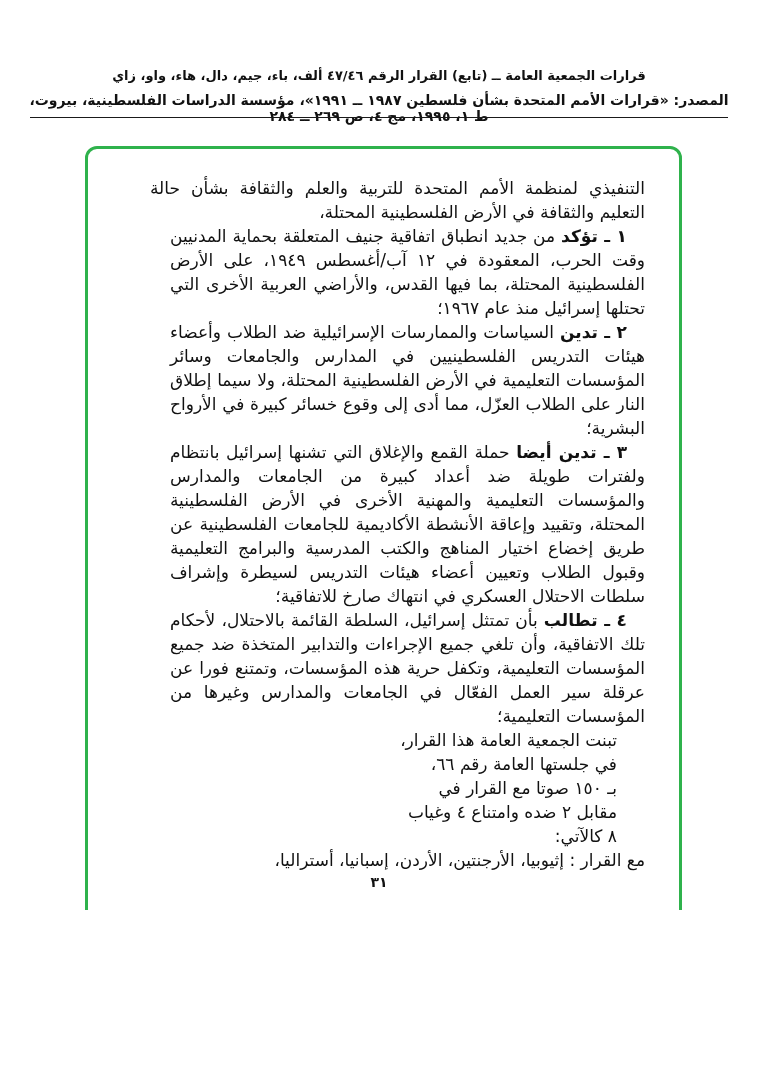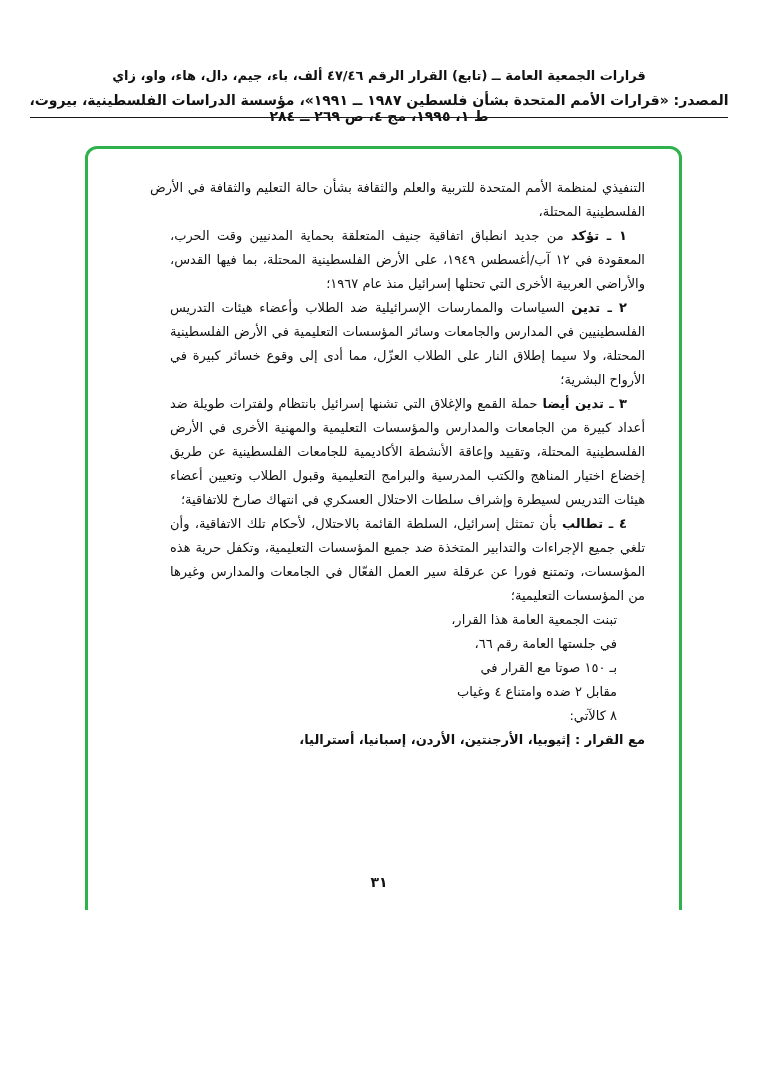--- a/index.html
+++ b/index.html
@@ -43,34 +43,34 @@
     border: 3px solid var(--border-green, #2fb24c);
     border-radius: 12px;
     background: transparent;
   }
   .content {
     position: absolute;
     top: 176px; right: 113px;
     width: 495px;
     direction: rtl;
     text-align: justify;
-    font-size: 13px;
+    font-size: 17px;
     line-height: 24px;
   }
   .para { text-align: justify; margin: 0; }
   .para.indent { text-indent: 18px; margin-left: 20px; }
   .lead { font-weight: bold; }
   .adoption {
     direction: rtl;
     text-align: right;
     padding-left: 0;
     padding-right: 28px;
   }
   .adoption-line { white-space: nowrap; }
-  .vote-line { text-align: justify; font-weight: bold; }
+  .vote-line { text-align: justify; }
   .page-number {
     position: absolute;
     bottom: 20px; left: 0; right: 0;
     text-align: center;
     font-size: 14px;
     font-weight: bold;
   }
 </style>
 </head>
 <body>

